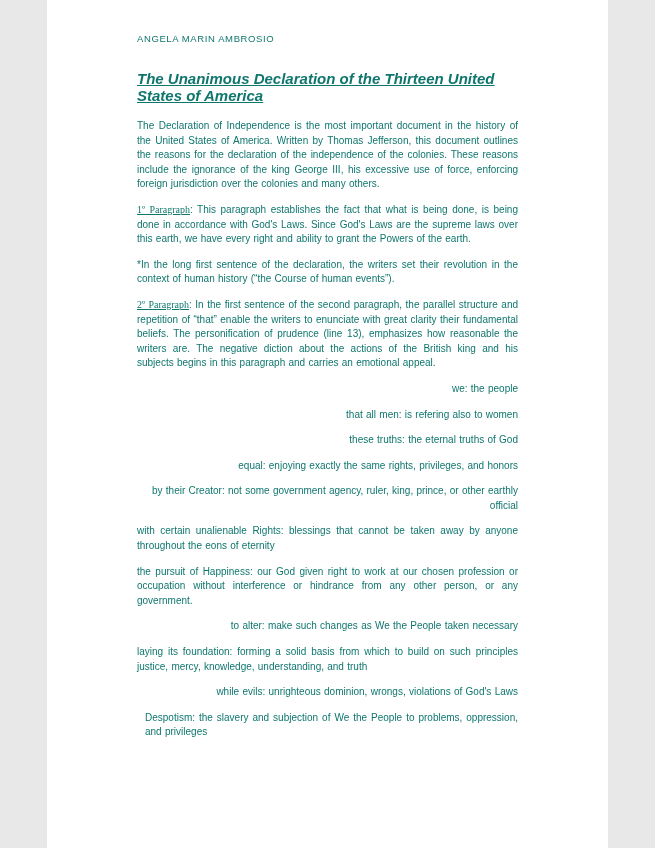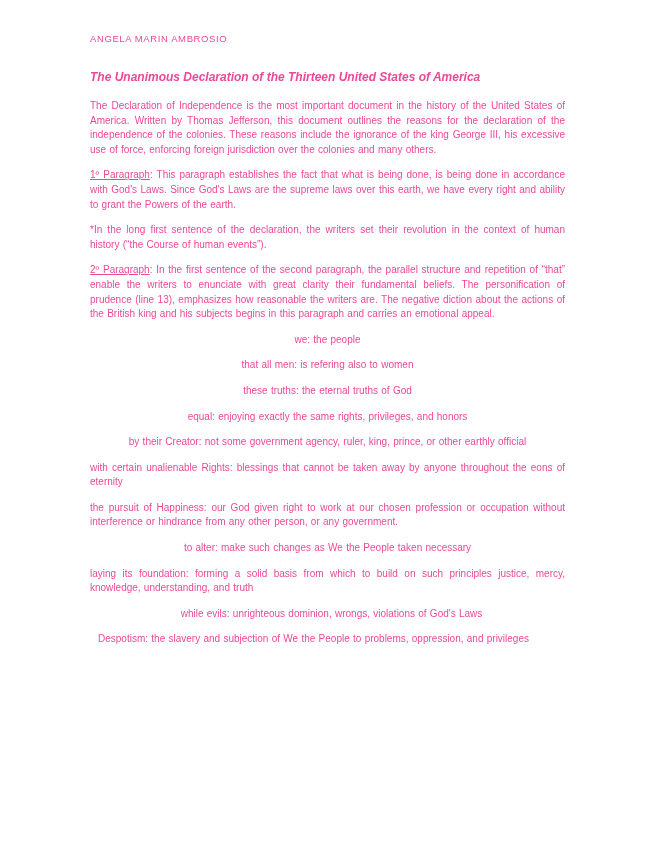--- a/index.html
+++ b/index.html
@@ -1,50 +1,52 @@
 <!DOCTYPE html>
 <html><head>
 <meta charset="utf-8">
 <style>
   * { margin: 0; padding: 0; box-sizing: border-box; }
   html, body { background: #e8e8e8; }
   .page {
-    width: 655px;
+    width: 561px;
     height: 848px;
     margin: 0 auto;
     background: #ffffff;
-    color: #ec4899;
+    color: #0f766e;
     font-family: "Liberation Sans", "DejaVu Sans", sans-serif;
     padding: 33px 90px 0 90px;
     overflow: hidden;
   }
   .doc-header {
     font-size: 9.5px;
     letter-spacing: 0.6px;
     margin-bottom: 26px;
     font-weight: 400;
   }
   .doc-title {
-    font-size: 12px;
+    font-size: 15px;
     font-weight: bold;
     font-style: italic;
+    text-decoration: underline;
     margin-bottom: 15px;
   }
   p.body-text {
     font-size: 10px;
     line-height: 1.46;
     text-align: justify;
     margin-bottom: 11px;
     word-spacing: 0.5px;
   }
   p.single {
-    text-align: center;
+    text-align: right;
   }
   .lead-underline {
     text-decoration: underline;
+    font-family: Liberation Serif, serif;
   }
   .indent {
     padding-left: 8px;
   }
 </style>
 </head>
 <body>
 
 <div class="page">
 

